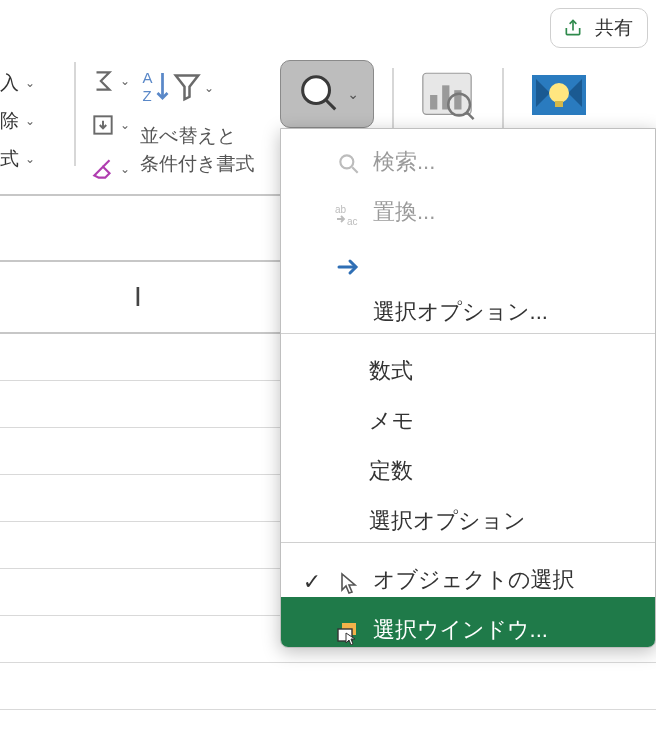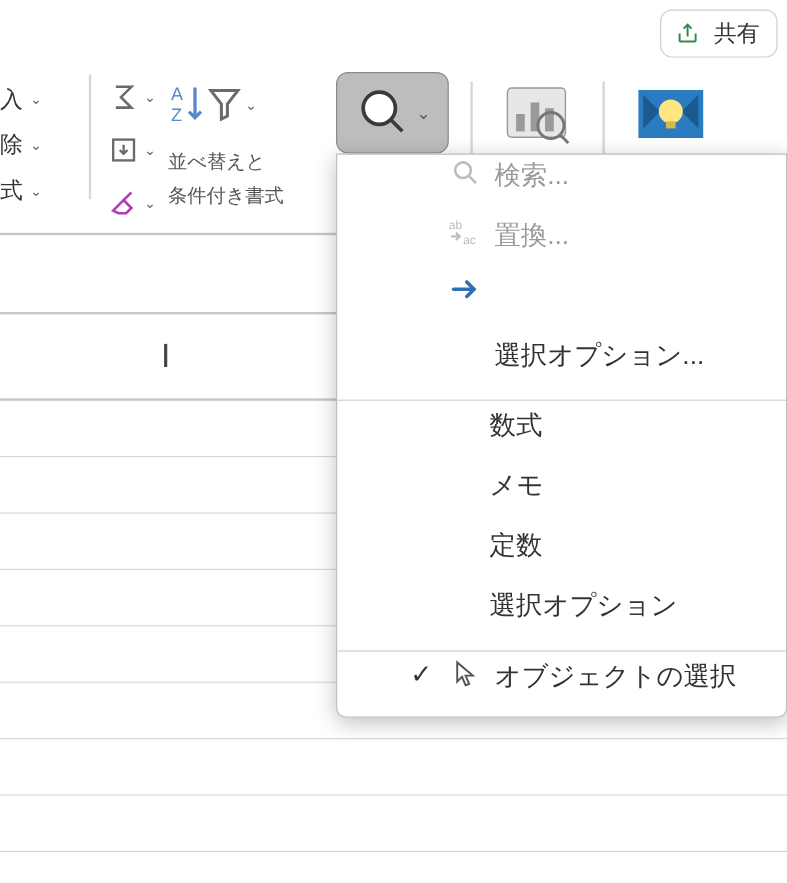--- a/index.html
+++ b/index.html
@@ -80,21 +80,21 @@
     align-items: flex-start;
     gap: 10px;
   }
   .sigma-col { display:flex; flex-direction:column; gap:10px; }
   .small-slot { display:flex; align-items:center; gap:4px; height:34px; }
   .sort-filter-icon {
     display:flex; align-items:flex-start; gap:2px; padding-top:4px;
   }
   .sort-labels {
     margin-top: 14px;
-    font-size: 16px;
+    font-size: 19px;
     line-height: 28px;
     color: #555;
     white-space: nowrap;
   }
 
   .find-button {
     position: absolute;
     left: 280px;
     top: 60px;
     width: 94px;
@@ -151,26 +151,25 @@
     width: 376px;
     background: #fff;
     border: 1px solid #bfbfbf;
     border-radius: 0 0 8px 8px;
     box-shadow: 0 4px 18px rgba(0,0,0,0.25);
     padding-bottom: 0;
   }
   .menu .sep { height:1px; background:#d0d0d0; margin:4px 0; }
   .menu-item {
     display:flex;
-    align-items:flex-start;
+    align-items:flex-end;
     min-height: 50px;
     padding: 2px 14px 2px 14px;
     font-size: 22px;
     color: #333;
-    margin-left: 39px;
   }
   .menu-item.disabled { color:#9a9a9a; }
   .check-col { width: 34px; display:flex; justify-content:center; }
   .icon-col  { width: 40px; display:flex; justify-content:center; align-items:center; }
   .label-col { flex:1; padding-left:4px; }
   .menu-item.hover {
     background: #1f7a49;
     color: #fff;
   }
   .menu-item.hover .label-col { color:#fff; }
@@ -366,14 +365,25 @@
   <div class="group3">
     <div class="menu-item">
       <span class="check-col">✓</span>
       <span class="icon-col">
         <svg width="22" height="24" viewBox="0 0 22 24" fill="none" stroke="#555" stroke-width="1.6">
           <path d="M4 3l0 16 4-4 3 7 3-1-3-7 6 0z" fill="#fff"></path>
         </svg>
       </span>
       <span class="label-col">オブジェクトの選択</span>
     </div>
+    <div class="menu-item hover">
+      <span class="check-col"></span>
+      <span class="icon-col">
+        <svg width="26" height="24" viewBox="0 0 26 24">
+          <rect x="6" y="2" width="14" height="12" fill="#f4b24a"></rect>
+          <rect x="2" y="8" width="14" height="12" fill="#fff" stroke="#333" stroke-width="1.4"></rect>
+          <path d="M10 12l0 10 3-3 2 5 2-1-2-5 4 0z" fill="#fff" stroke="#333" stroke-width="1"></path>
+        </svg>
+      </span>
+      <span class="label-col">選択ウインドウ...</span>
+    </div>
   </div>
 </div>
 
 </body></html>

